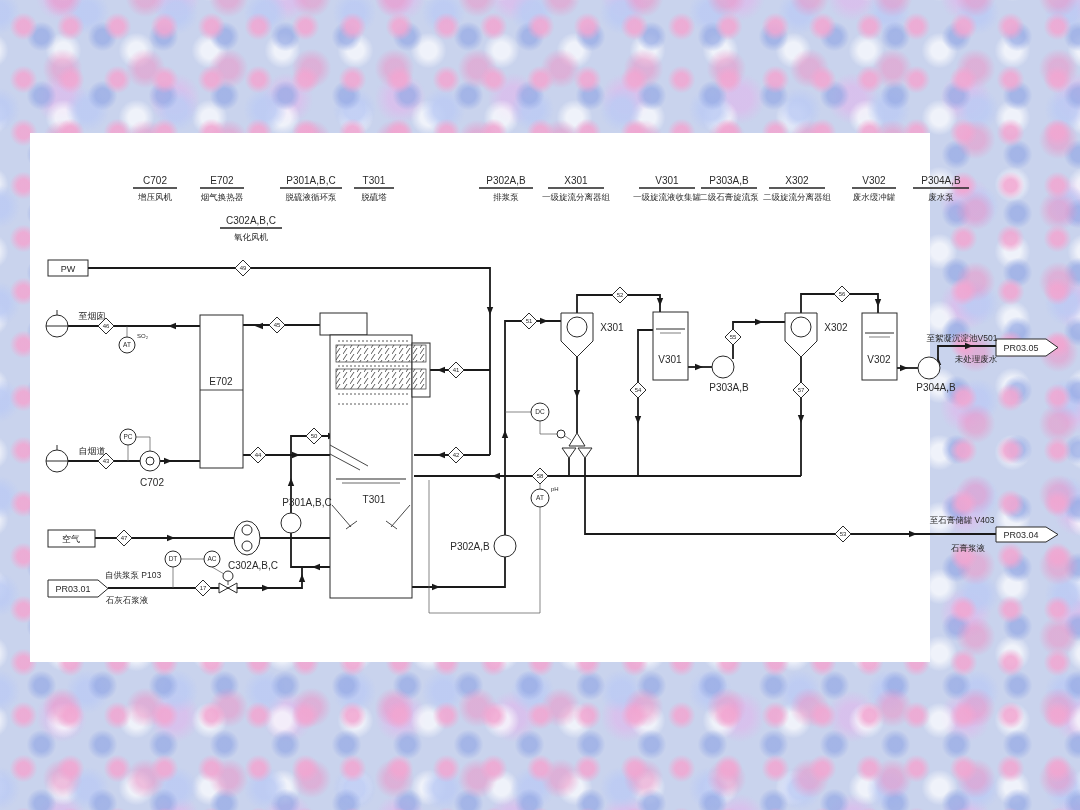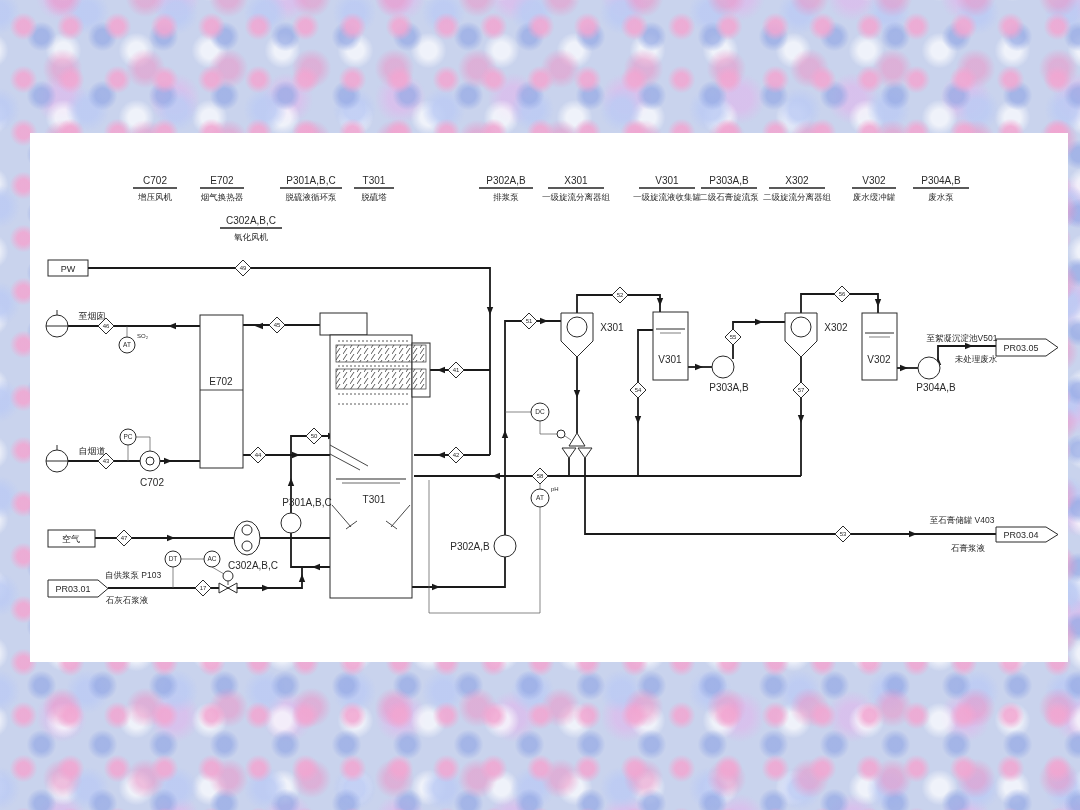--- a/index.html
+++ b/index.html
@@ -9,21 +9,21 @@
     background-image:
       radial-gradient(circle, rgba(242,166,209,.85) 0 6px, rgba(242,166,209,0) 14px),
       radial-gradient(circle, rgba(236,148,198,.55) 0 9px, rgba(236,148,198,0) 20px),
       radial-gradient(circle, rgba(148,168,228,.70) 0 7px, rgba(148,168,228,0) 15px),
       radial-gradient(circle, rgba(188,203,244,.85) 0 10px, rgba(188,203,244,0) 22px),
       radial-gradient(circle, rgba(255,255,255,.70) 0 8px, rgba(255,255,255,0) 18px),
       radial-gradient(circle, rgba(226,182,236,.60) 0 12px, rgba(226,182,236,0) 26px);
     background-size:47px 53px, 83px 71px, 61px 59px, 89px 97px, 73px 67px, 113px 103px;
     background-position:0 0, 21px 33px, 11px 7px, 43px 61px, 27px 17px, 5px 47px;
   }
-  .canvas{position:absolute;left:30px;top:133px;width:1038px;height:529px;background:#ffffff;}
+  .canvas{position:absolute;left:30px;top:133px;width:900px;height:529px;background:#ffffff;}
   svg{display:block;}
   text{fill:#2a2a2a;}
   .tag{font-size:10px;text-anchor:middle;}
   .cjk{font-size:8.5px;text-anchor:middle;}
   .eqlbl{font-size:10px;text-anchor:middle;}
   .slbl{font-size:9px;text-anchor:middle;}
   .dno{font-size:6px;text-anchor:middle;}
   .ino{font-size:6.5px;text-anchor:middle;}
   .sup{font-size:6px;text-anchor:start;}
   .p{stroke:#1a1a1a;stroke-width:1.8;fill:none;}

